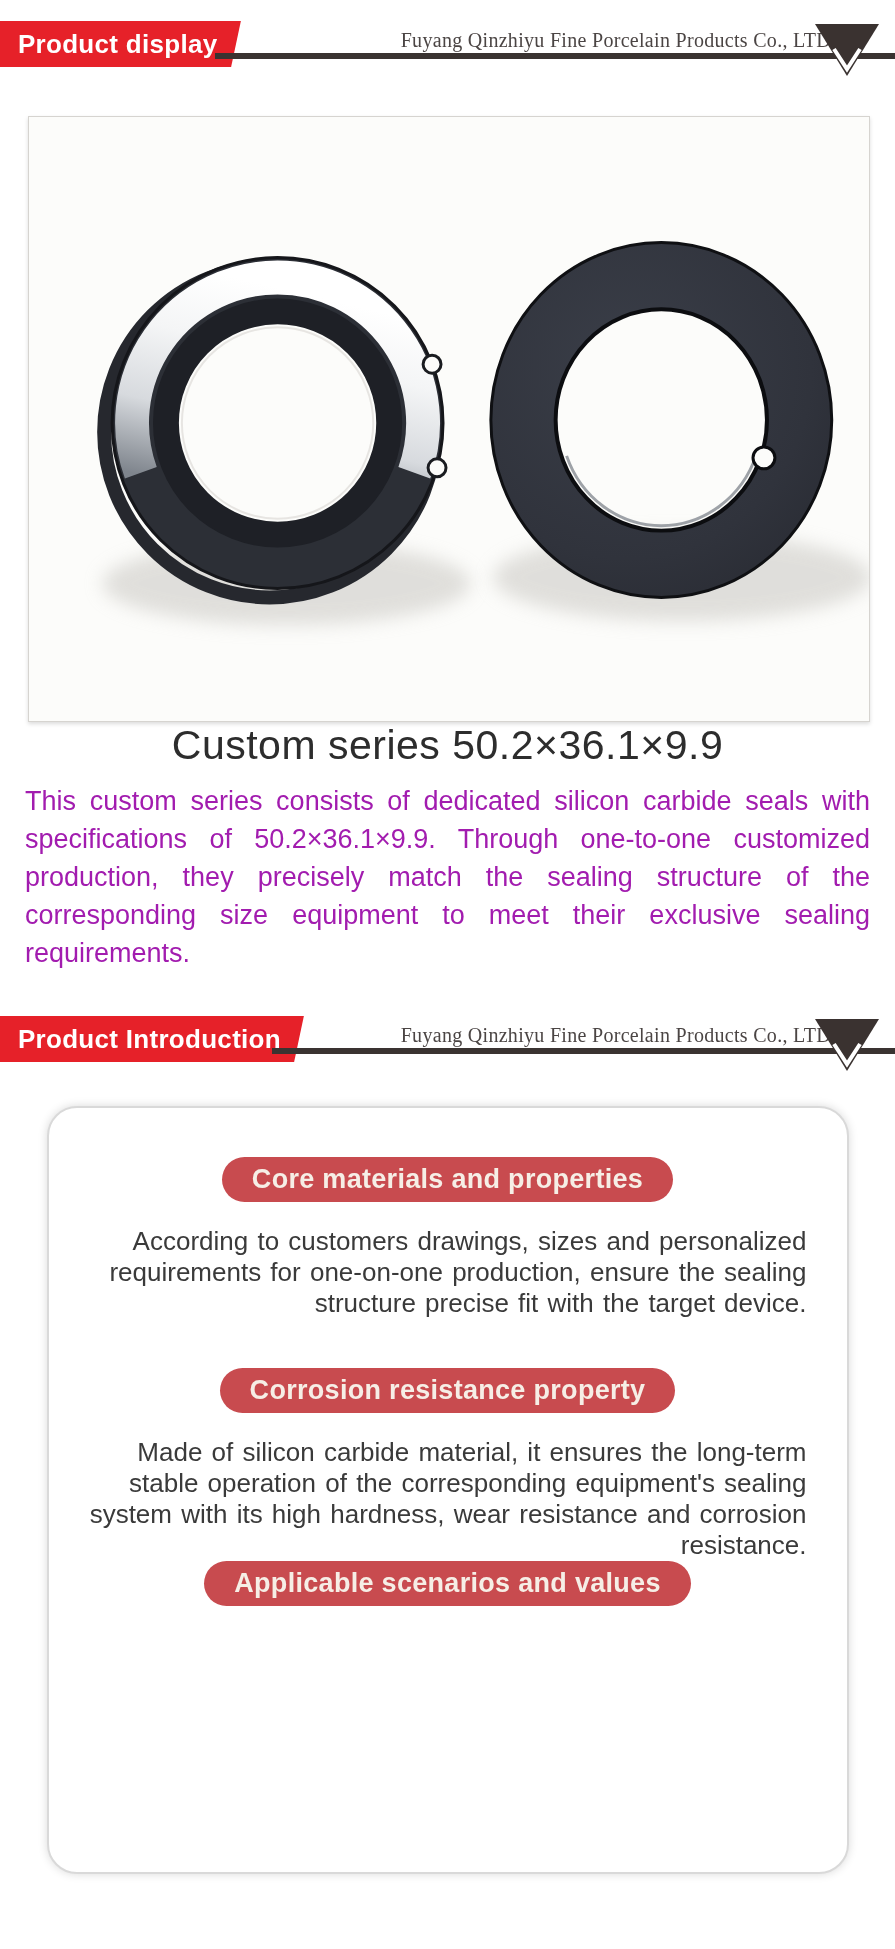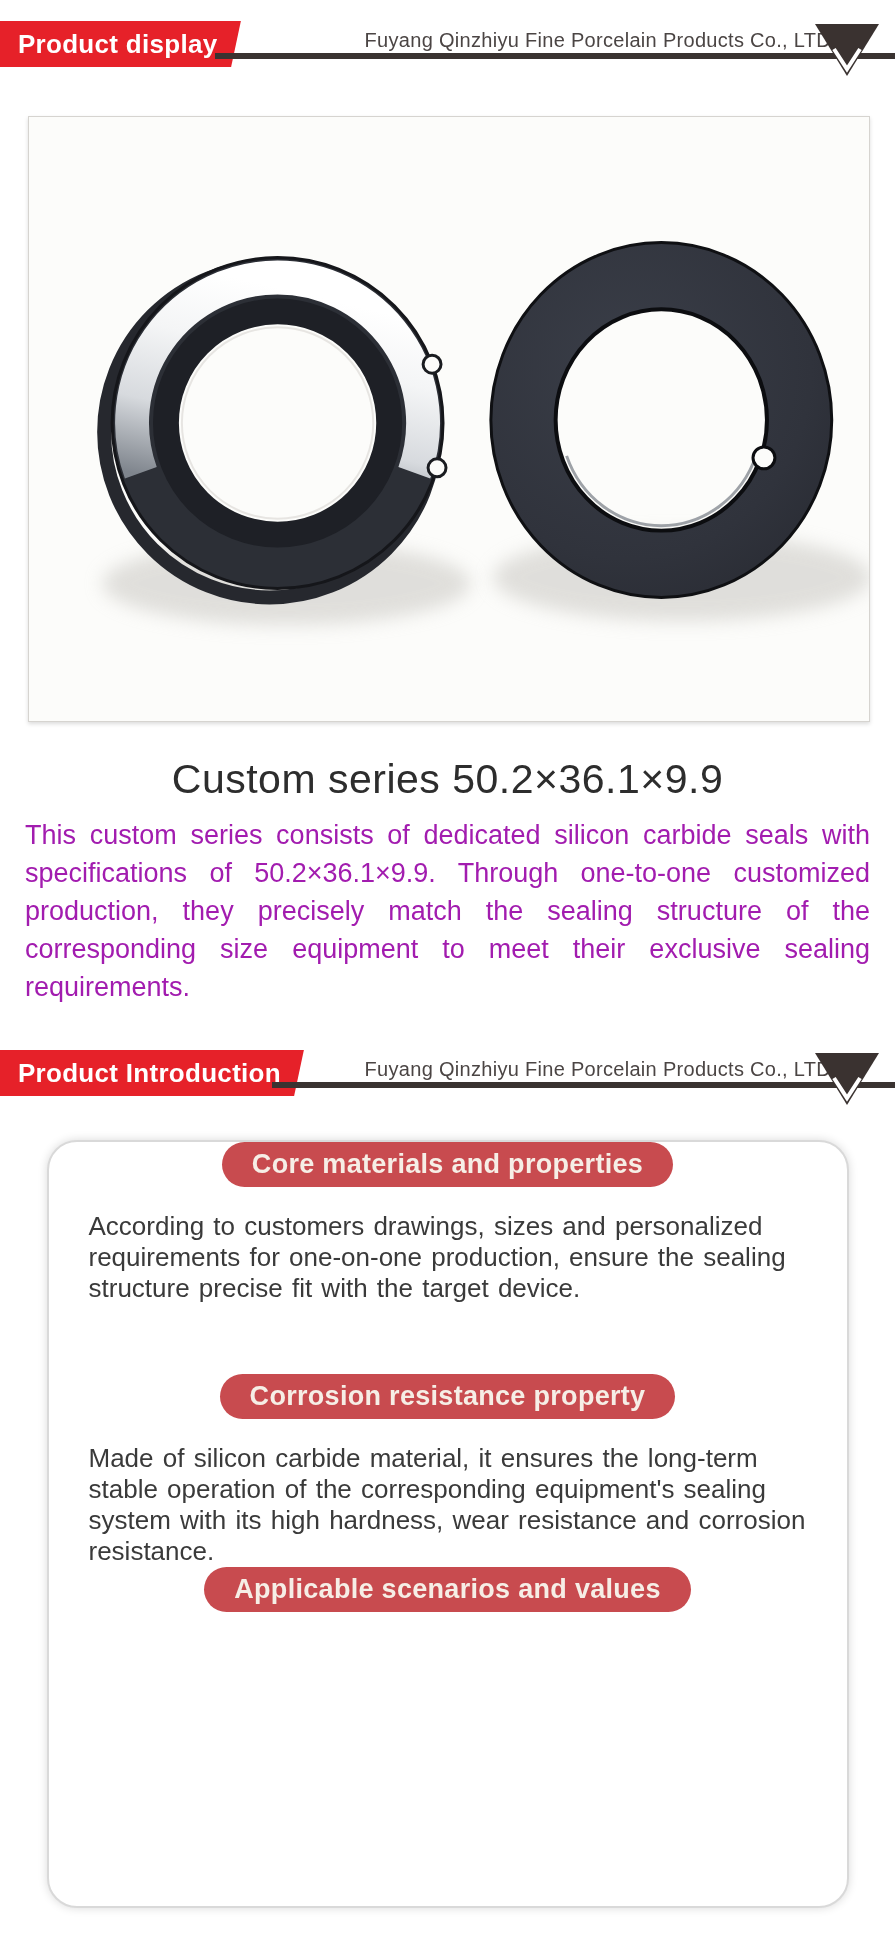--- a/index.html
+++ b/index.html
@@ -13,58 +13,58 @@
   .ribbon{
     position:absolute;top:21px;left:-6px;height:46px;background:#e62129;
     transform:skewX(-12deg);display:flex;align-items:center;padding:0 18px 0 24px;
   }
   .ribbon-label{
     transform:skewX(12deg);color:#ffffff;font-weight:bold;font-size:26px;
     letter-spacing:.3px;white-space:nowrap;
   }
   .company-name{
     position:absolute;top:29px;right:64px;font-size:20px;color:#4b4544;
-    letter-spacing:.3px;white-space:nowrap;
+    letter-spacing:.3px;white-space:nowrap;font-family:Liberation Serif, serif;
   }
   .header-rule{position:absolute;top:53px;height:6px;right:0;background:#3a3331;}
   .logo-tri{position:absolute;top:24px;right:16px;width:64px;height:52px;}
 
   
   .photo-frame{
     margin:36px 0 0 28px;width:842px;height:606px;box-sizing:border-box;
     border:1px solid #d6d4d0;background:#fcfcfa;
     box-shadow:0 2px 4px rgba(0,0,0,.14);
   }
   .photo-frame svg{display:block;width:100%;height:100%;}
 
   
   .product-title{
-    margin-top:34px;text-align:center;font-size:41px;line-height:46px;
+    text-align:center;font-size:41px;line-height:46px;
     color:#2d2d2d;letter-spacing:.5px;
   }
   .product-desc{
     margin:14px 25px 0 25px;font-size:27px;line-height:38px;color:#a21caf;
     text-align:justify;word-spacing:3px;
   }
 
   
   .intro-card{
     margin:31px auto 0 auto;width:802px;height:768px;box-sizing:border-box;
     border:2px solid #d9d9d9;border-radius:30px;background:#ffffff;
-    box-shadow:0 0 10px rgba(0,0,0,.15);
+    box-shadow:0 0 10px rgba(0,0,0,.15);padding-top:49px;
   }
   .feature-pill{
     display:block;width:fit-content;margin:0 auto;background:#c84b4f;
     color:#f6eee6;font-weight:bold;font-size:27px;line-height:31px;
     padding:7px 30px;border-radius:25px;letter-spacing:.3px;white-space:nowrap;
   }
-  .pill-gap{margin-top:70px;}
+  .pill-gap{margin-top:49px;}
   .pill-gap-sm{}
   .feature-text{
-    margin:24px 40px 0 40px;text-align:left;font-size:26px;line-height:31px;
+    margin:24px 40px 0 40px;text-align:right;font-size:26px;line-height:31px;
     color:#3a3a3a;word-spacing:2px;
   }
 </style>
 </head>
 <body>
 
 <div class="section-header">
   <div class="ribbon">
     <span class="ribbon-label">Product display</span>
   </div>

